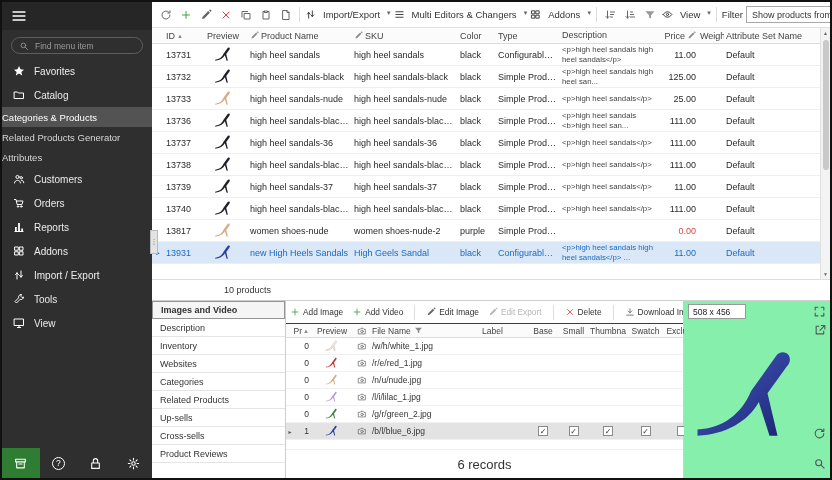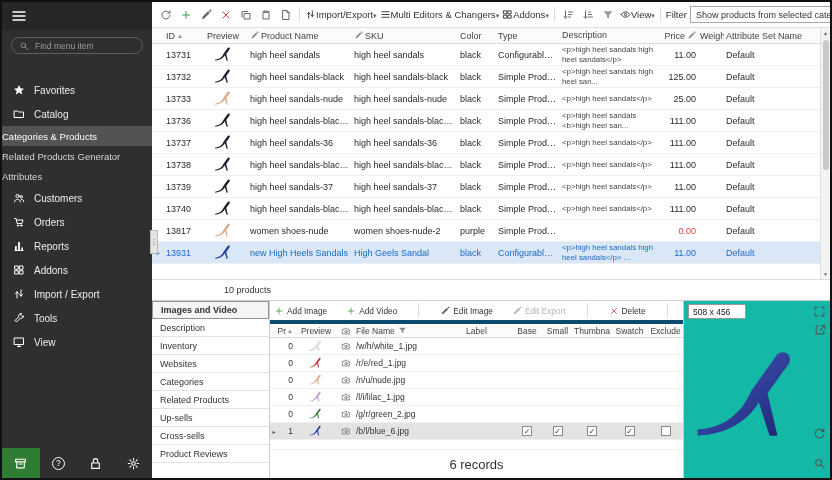--- a/index.html
+++ b/index.html
@@ -9,40 +9,40 @@
   .icon{display:inline-flex;align-items:center;justify-content:center;line-height:0;flex-shrink:0}
   .icon svg{width:100%;height:100%}
   .i9{width:9px;height:9px}.i10{width:10px;height:10px}.i11{width:11px;height:11px}
   .i12{width:12px;height:12px}.i13{width:13px;height:13px}.i16{width:16px;height:16px}
 
   
   .sidebar{width:150px;flex-shrink:0;background:var(--sbbg,#2f2f2f);color:#e8e8e8;display:flex;flex-direction:column}
   .sb-top{height:28px;display:flex;align-items:center;padding-left:9px;background:#262626;color:#fff;flex-shrink:0}
   .sb-search{margin:7px 9px 4px;border:1px solid #5e5e5e;border-radius:9px;height:17px;display:flex;align-items:center;
              gap:6px;padding:0 7px;color:#9a9a9a;font-size:8.5px;flex-shrink:0}
-  #nav{flex:1;overflow:hidden;margin-top:20px}
+  #nav{flex:1;overflow:hidden;margin-top:1px}
   .nav-item{height:24px;display:flex;align-items:center;gap:9px;padding-left:11px;font-size:10px;color:#ececec;cursor:default}
   .nav-item .icon{color:#fff}
   .nav-sub{height:20px;display:flex;align-items:center;font-size:9.5px;color:#d6d6d6}
   .nav-sub.sel{background:var(--sbsel,#535353);color:#fff}
   .sb-footer{height:30px;display:flex;align-items:stretch;flex-shrink:0}
   .sbf{flex:1;display:flex;align-items:center;justify-content:center;color:#fff}
   .sbf.green{background:var(--storebg,#2e7d32)}
   .qm{width:13px;height:13px;border:1px solid #fff;border-radius:50%;display:flex;align-items:center;justify-content:center;font-size:8.5px}
 
   
   .main{flex:1;display:flex;flex-direction:column;min-width:0;background:#fff}
   .toolbar{height:26px;flex-shrink:0;display:flex;align-items:center;gap:3px;padding:0 5px;border-bottom:1px solid #e0e0e0;
            font-size:9.5px;color:#333;white-space:nowrap;overflow:hidden}
   .tbi{width:17px;height:17px;color:#666;display:inline-flex;align-items:center;justify-content:center}
   .tbi svg{width:12px;height:12px}
   .greenc{color:var(--green,#43a047)!important}
   .redc{color:var(--red,#d64541)!important}
   .grayc{color:#b5b5b5!important}
-  .tb-btn{display:inline-flex;align-items:flex-end;gap:0;color:#333}
+  .tb-btn{display:inline-flex;align-items:flex-start;gap:7px;color:#333}
   .caret{font-size:7px;color:#666}
   .sep{width:1px;height:15px;background:#ddd;margin:0 2px;flex-shrink:0}
   .tb-select{border:1px solid #a8a8a8;height:17px;display:inline-flex;align-items:center;gap:5px;padding:0 5px;font-size:9px;background:#fff}
 
   
   .gridwrap{height:252px;flex-shrink:0;position:relative;border-bottom:1px solid #ddd;overflow:hidden;padding-right:10px;background:#fff}
   .ghead{display:flex;height:16px;border-bottom:1px solid #dcdcdc;font-size:9px;color:#444;background:#fbfbfb}
   .ghead .c{display:flex;align-items:center;gap:2px}
   .row{display:flex;height:22px;align-items:center;border-bottom:1px solid #efefef;font-size:9px;color:#2a2a2a}
   .row.sel{background:var(--selbg,#d9e7f6)}
@@ -66,26 +66,26 @@
   .vscroll{position:absolute;right:0;top:0;bottom:0;width:10px;background:#f3f3f3;border-left:1px solid #e0e0e0;
            display:flex;flex-direction:column;align-items:center;font-size:5px;color:#666}
   .vs-up,.vs-down{height:10px;width:100%;display:flex;align-items:center;justify-content:center}
   .vs-thumb{width:6px;height:130px;background:#c9c9c9;border-radius:3px;margin-top:2px}
   .vs-down{margin-top:auto}
   .gstatus{height:21px;flex-shrink:0;display:flex;align-items:center;padding-left:72px;font-size:9px;color:#333;
            border-bottom:1px solid #cfcfcf;background:#fff}
 
   
   .bottom{flex:1;display:flex;min-height:0}
-  .tabs{width:118px;flex-shrink:0;border-right:1px solid #ccc;display:flex;flex-direction:column;font-size:9px;color:#333;background:#fff}
+  .tabs{width:134px;flex-shrink:0;border-right:1px solid #ccc;display:flex;flex-direction:column;font-size:9px;color:#333;background:#fff}
   .tab{height:18px;display:flex;align-items:center;padding-left:8px;border-bottom:1px solid #e4e4e4}
   .tab.act{border:1px solid #949494;font-weight:bold;background:#f5f5f5}
 
   .media{flex:1;min-width:0;display:flex;flex-direction:column;border-right:1px solid #ccc;background:#fff}
-  .mtb{height:23px;flex-shrink:0;display:flex;align-items:center;gap:19px;padding:0 4px;border-bottom:4px solid #0c4a6e;
+  .mtb{height:23px;flex-shrink:0;display:flex;align-items:center;gap:9px;padding:0 4px;border-bottom:1px solid #0c4a6e;
        font-size:8.3px;color:#333;white-space:nowrap;overflow:hidden}
   .mtb .icon{width:10px;height:10px;color:#666}
   .mbtn{display:inline-flex;align-items:center;gap:3px}
   .disabled{color:#b5b5b5}
   .mghead{display:flex;height:14px;align-items:center;font-size:8.5px;color:#444;border-bottom:1px solid #dcdcdc;background:#fbfbfb}
   .mrow{display:flex;height:17px;align-items:center;border-bottom:1px solid #f0f0f0;font-size:8.5px;color:#333}
   .mrow.sel{background:#e3e3e3}
   .m-exp{width:8px;font-size:6px;color:#555;text-align:center;flex-shrink:0}
   .m-pr{width:18px;text-align:right;padding-right:3px;flex-shrink:0;display:flex;justify-content:flex-end;align-items:center;gap:1px}
   .m-prev{width:40px;display:flex;justify-content:center;flex-shrink:0}
@@ -93,21 +93,21 @@
   .m-file{width:110px;overflow:hidden;white-space:nowrap;text-overflow:ellipsis;flex-shrink:0;display:flex;align-items:center;gap:3px}
   .m-label{width:46px;flex-shrink:0}
   .m-base,.m-small,.m-thumb,.m-swatch,.m-exclude{display:flex;justify-content:center;flex-shrink:0}
   .m-base{width:30px}.m-small{width:31px}.m-thumb{width:38px}.m-swatch{width:37px}.m-exclude{width:35px}
   .cb{width:10px;height:10px;border:1px solid #8a8a8a;background:#fff;display:inline-flex;align-items:center;justify-content:center;
       font-size:8px;color:#333}
   .cb.on::after{content:"\2713"}
   .mstatus{height:29px;flex-shrink:0;display:flex;align-items:center;justify-content:center;font-size:13px;color:#333;
            margin-top:auto;border-top:1px solid #eee}
 
-  .preview{width:146px;flex-shrink:0;position:relative;background:#14b8a6}
+  .preview{width:146px;flex-shrink:0;position:relative;background:#86efac}
   .pv-size{position:absolute;top:3px;left:4px;width:58px;height:15px;border:1px solid #999;display:flex;align-items:center;
            padding:0 4px;font-size:8.5px;background:#fff}
   .pvbtn{position:absolute;width:13px;height:13px;color:#555}
   .pv-fit{top:4px;right:4px}
   .pv-ext{top:22px;right:3px}
   .pv-rot{bottom:38px;right:4px}
   .pv-zoom{bottom:8px;right:4px}
   .pv-img{position:absolute;left:4px;right:18px;top:22px;bottom:8px;display:flex;align-items:center;justify-content:center}
 
   .splitter{position:absolute;left:148px;top:228px;width:8px;height:24px;background:#e3e3e3;border:1px solid #bbb;

